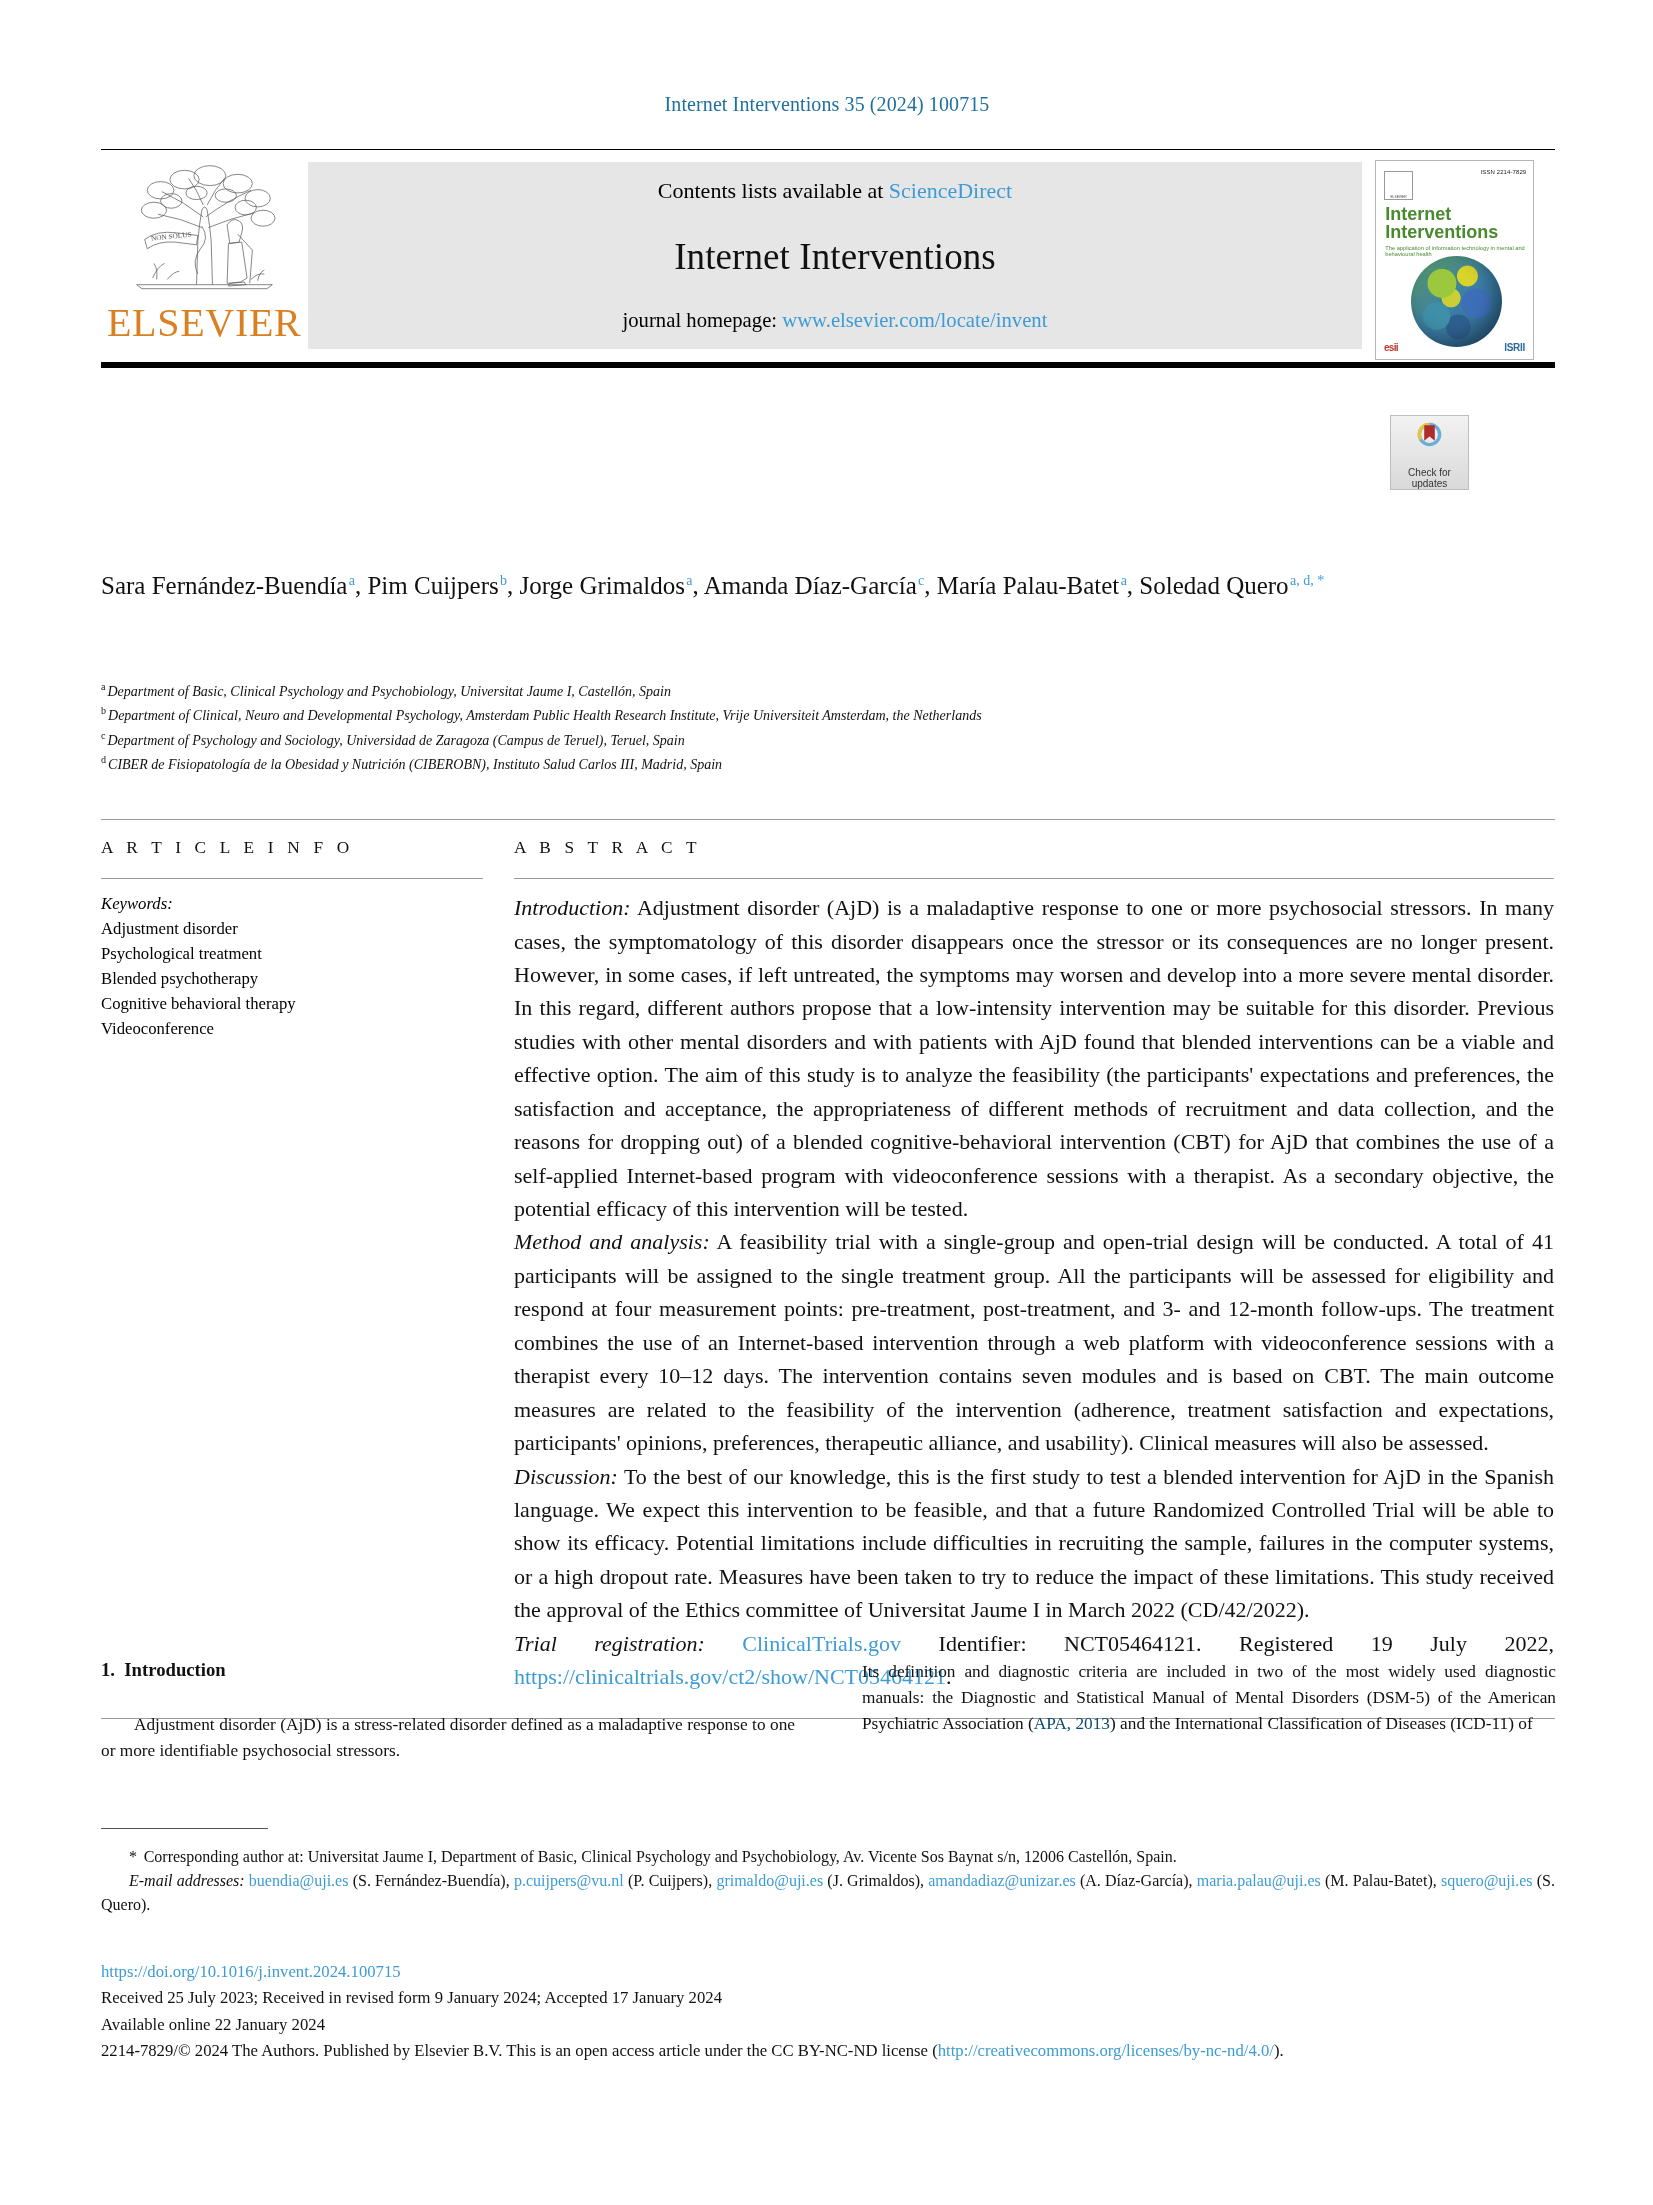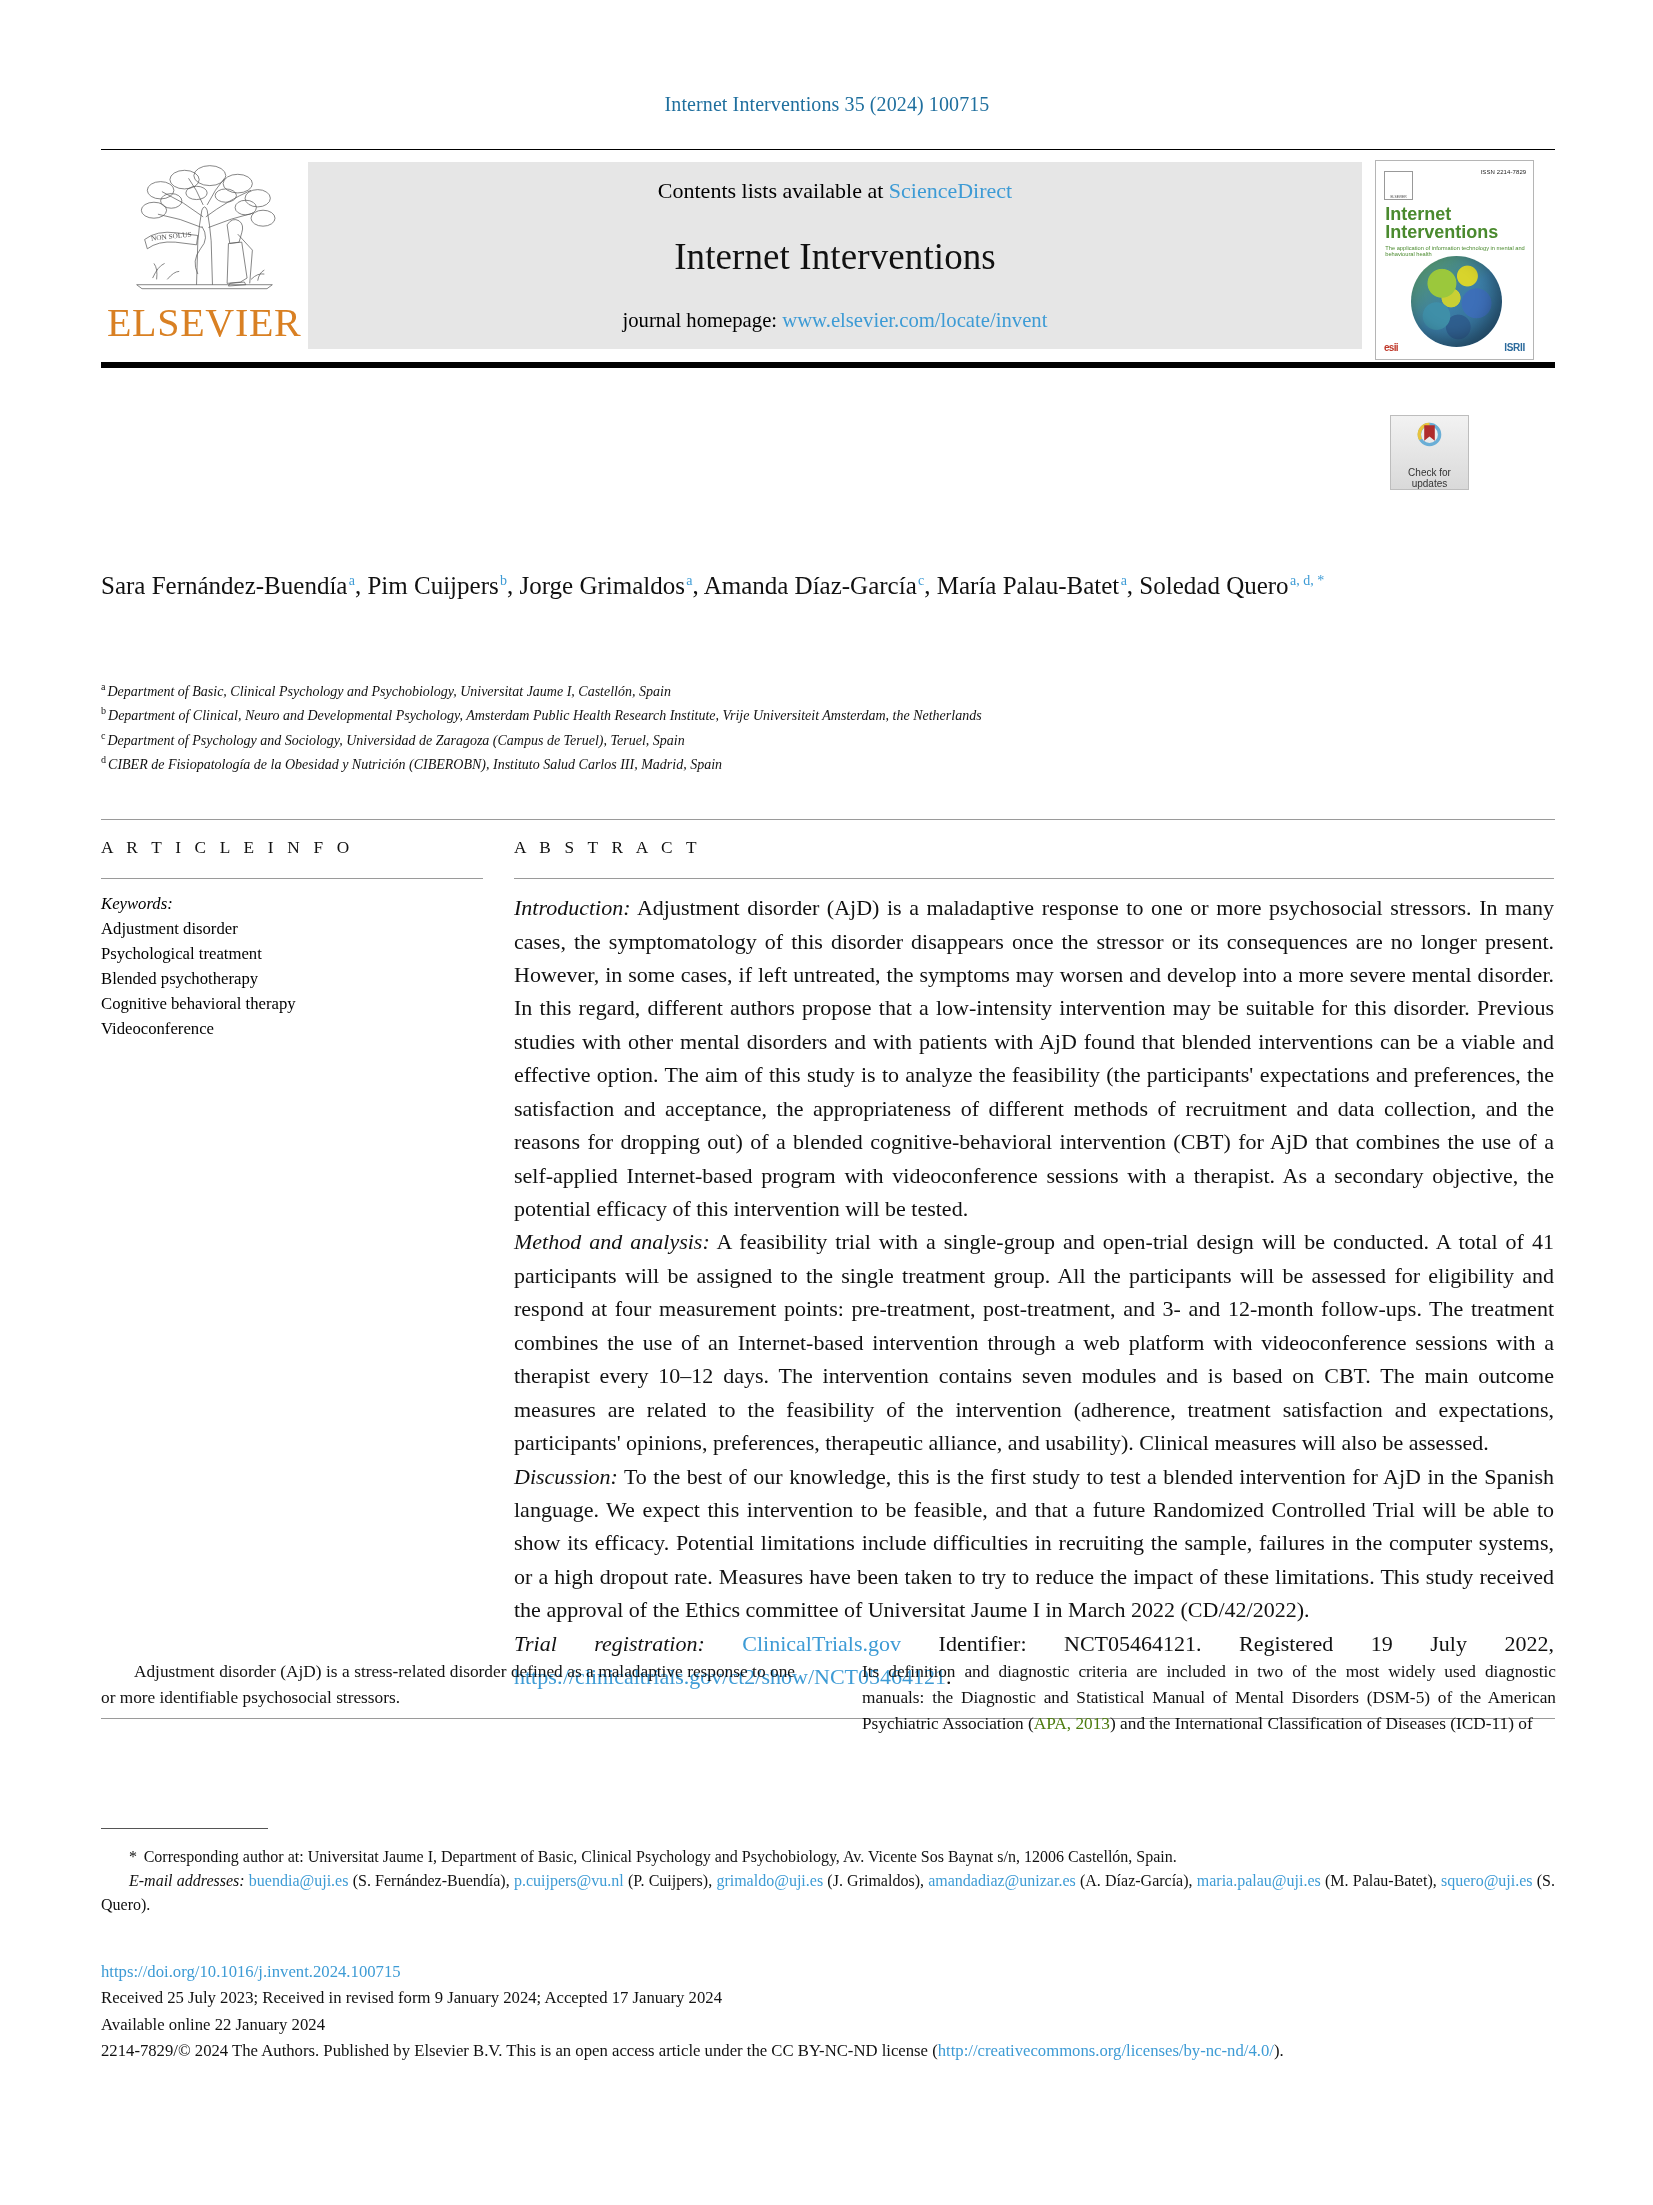--- a/index.html
+++ b/index.html
@@ -355,21 +355,21 @@
   }
   .body-h2 .num { padding-right: 9.3px; }
   .body-p {
     font-size: 17.3px;
     line-height: 1.5;
     text-align: justify;
     margin: 0;
     color: #111;
   }
   .body-p.indent { text-indent: 33px; }
-  .body-p .link { color: #4d7c0f; margin-top: 6px; }
+  .body-p .link { color: #0c4a6e; margin-top: 6px; }
 
   
   .footnote-rule {
     position: absolute;
     top: 1828px;
     left: 101px;
     width: 167px;
     height: 0.7px;
     background: #555;
   }
@@ -536,20 +536,21 @@
 
         <p class="abs-para"><span class="lead">Trial registration:</span> <span class="link">ClinicalTrials.gov</span><span> Identifier: NCT05464121. Registered 19 July 2022, </span><span class="link">https://clinicaltrials.gov/ct2/show/NCT05464121</span><span>.</span></p>
       </div>
 
     </div>
     <div class="infobox-rule-bottom"></div>
   </div>
 
   <div class="body-cols">
     <div class="body-col">
+      <h2 class="body-h2"><span class="num">1.</span><span>Introduction</span></h2>
       <p class="body-p indent">Adjustment disorder (AjD) is a stress-related disorder defined as a maladaptive response to one or more identifiable psychosocial stressors.</p>
     </div>
     <div class="body-col">
       <p class="body-p"><span>Its definition and diagnostic criteria are included in two of the most widely used diagnostic manuals: the Diagnostic and Statistical Manual of Mental Disorders (DSM-5) of the American Psychiatric Association (</span><span class="link">APA, 2013</span><span>) and the International Classification of Diseases (ICD-11) of</span></p>
     </div>
   </div>
 
   <div class="footnote-rule"></div>
   <div class="footnotes">
     <p class="fn-line fn-indent"><span class="star">*</span><span>Corresponding author at: Universitat Jaume I, Department of Basic, Clinical Psychology and Psychobiology, Av. Vicente Sos Baynat s/n, 12006 Castellón, Spain.</span></p>

